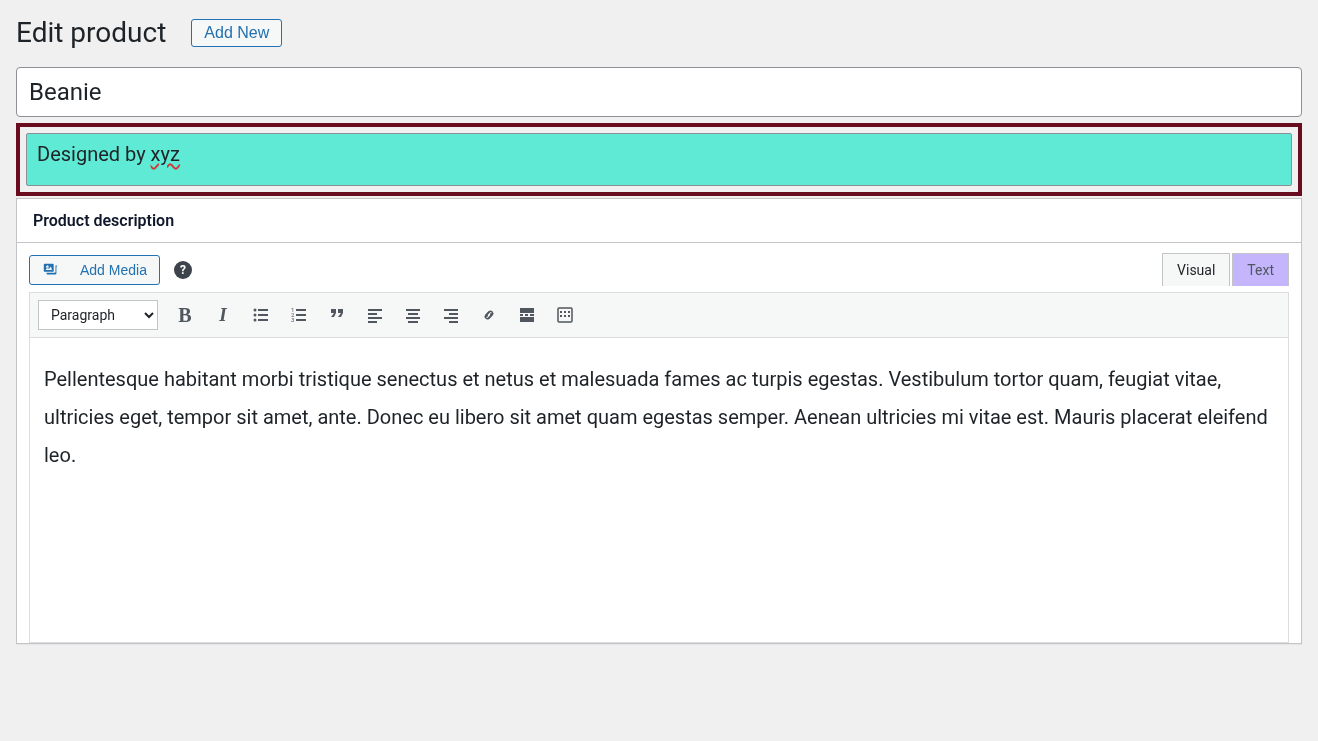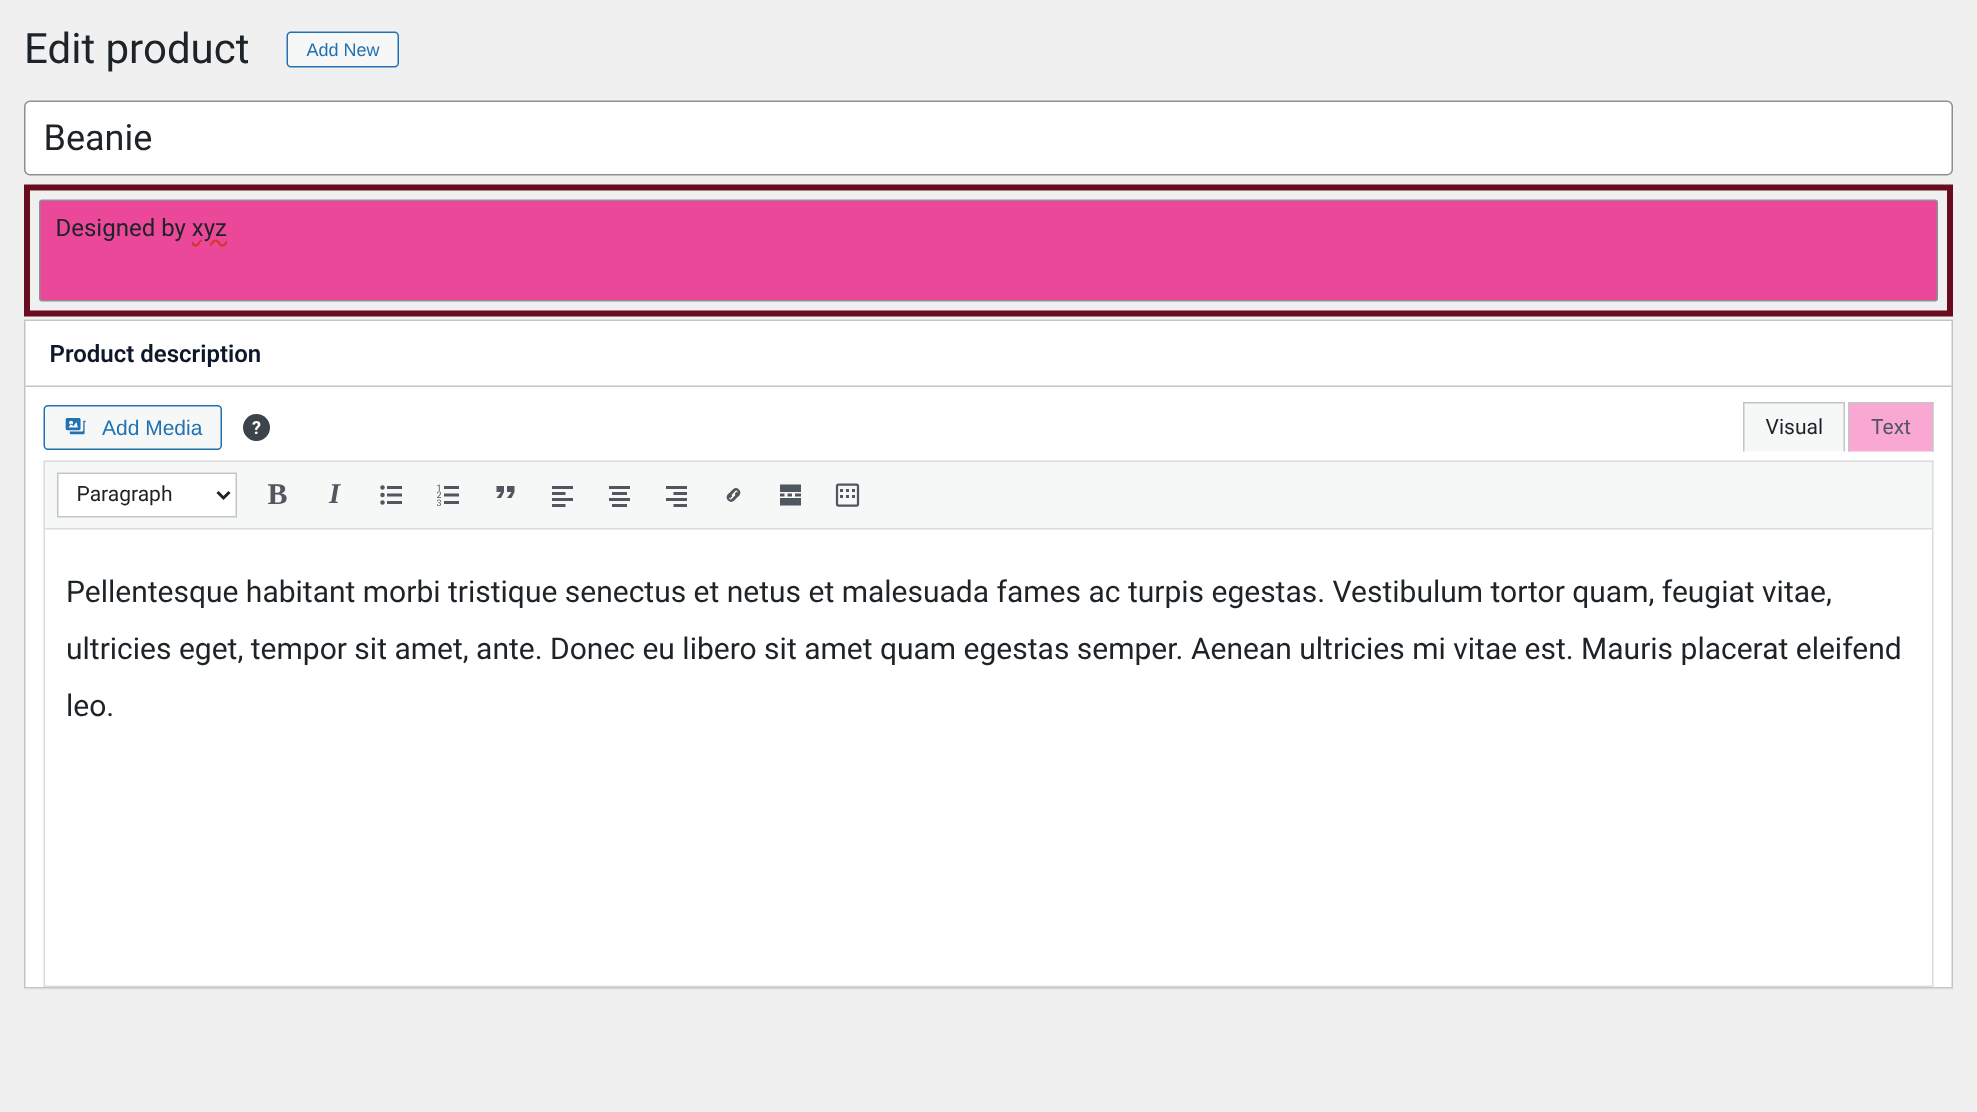--- a/index.html
+++ b/index.html
@@ -17,21 +17,21 @@
   .page-title {
     font-size: 28px;
     font-weight: 400;
     color: #1d2327;
   }
   .btn-outline {
     background: #f6f7f7;
     border: 1px solid #2271b1;
     color: #2271b1;
     padding: 4px 12px;
-    font-size: 12px;
+    font-size: 16px;
     border-radius: 3px;
     cursor: pointer;
   }
   .title-input {
     width: 100%;
     font-size: 24px;
     padding: 10px 12px;
     border: 1px solid #8c8f94;
     border-radius: 4px;
     background: #fff;
@@ -40,28 +40,28 @@
     outline: none;
   }
   .highlight-box {
     border: 4px solid #6a0c1f;
     margin-top: 6px;
     padding: 6px;
     background: #f0f0f1;
   }
   .subtitle-textarea {
     width: 100%;
-    height: 68px;
+    height: 53px;
     resize: both;
     border: 1px solid #8c8f94;
     border-radius: 2px;
     padding: 8px 10px;
-    font-size: 16px;
+    font-size: 20px;
     font-family: inherit;
-    background: #ec4899;
+    background: #5eead4;
     color: #1d2327;
     outline: none;
   }
   .spellcheck {
     text-decoration: underline wavy #d63638;
     text-underline-offset: 2px;
   }
   .permalink-row {
     padding: 10px 0 14px 14px;
     font-size: 14px;
@@ -96,21 +96,21 @@
   .media-row {
     display: flex;
     align-items: center;
     justify-content: space-between;
     padding: 10px 12px 0 12px;
   }
   .media-left { display: flex; align-items: center; gap: 14px; }
   .add-media-btn {
     display: inline-flex;
     align-items: center;
-    gap: 8px;
+    gap: 20px;
     border: 1px solid #2271b1;
     color: #2271b1;
     background: #f6f7f7;
     padding: 5px 12px;
     font-size: 14px;
     border-radius: 3px;
     cursor: pointer;
   }
   .media-icon { display: inline-flex; }
   .help-icon {
@@ -120,21 +120,21 @@
     color: #fff;
     font-size: 12px;
     display: inline-flex;
     align-items: center;
     justify-content: center;
     font-weight: bold;
   }
   .editor-tabs { display: flex; gap: 2px; }
   .editor-tab {
     border: 1px solid #c3c4c7;
-    background: #f9a8d4;
+    background: #c4b5fd;
     padding: 8px 14px;
     font-size: 14px;
     color: #50575e;
     cursor: pointer;
     border-bottom: none;
   }
   .editor-tab.active { background: #f6f7f7; color: #1d2327; }
   .toolbar {
     margin: 6px 12px 0 12px;
     background: #f6f7f7;

